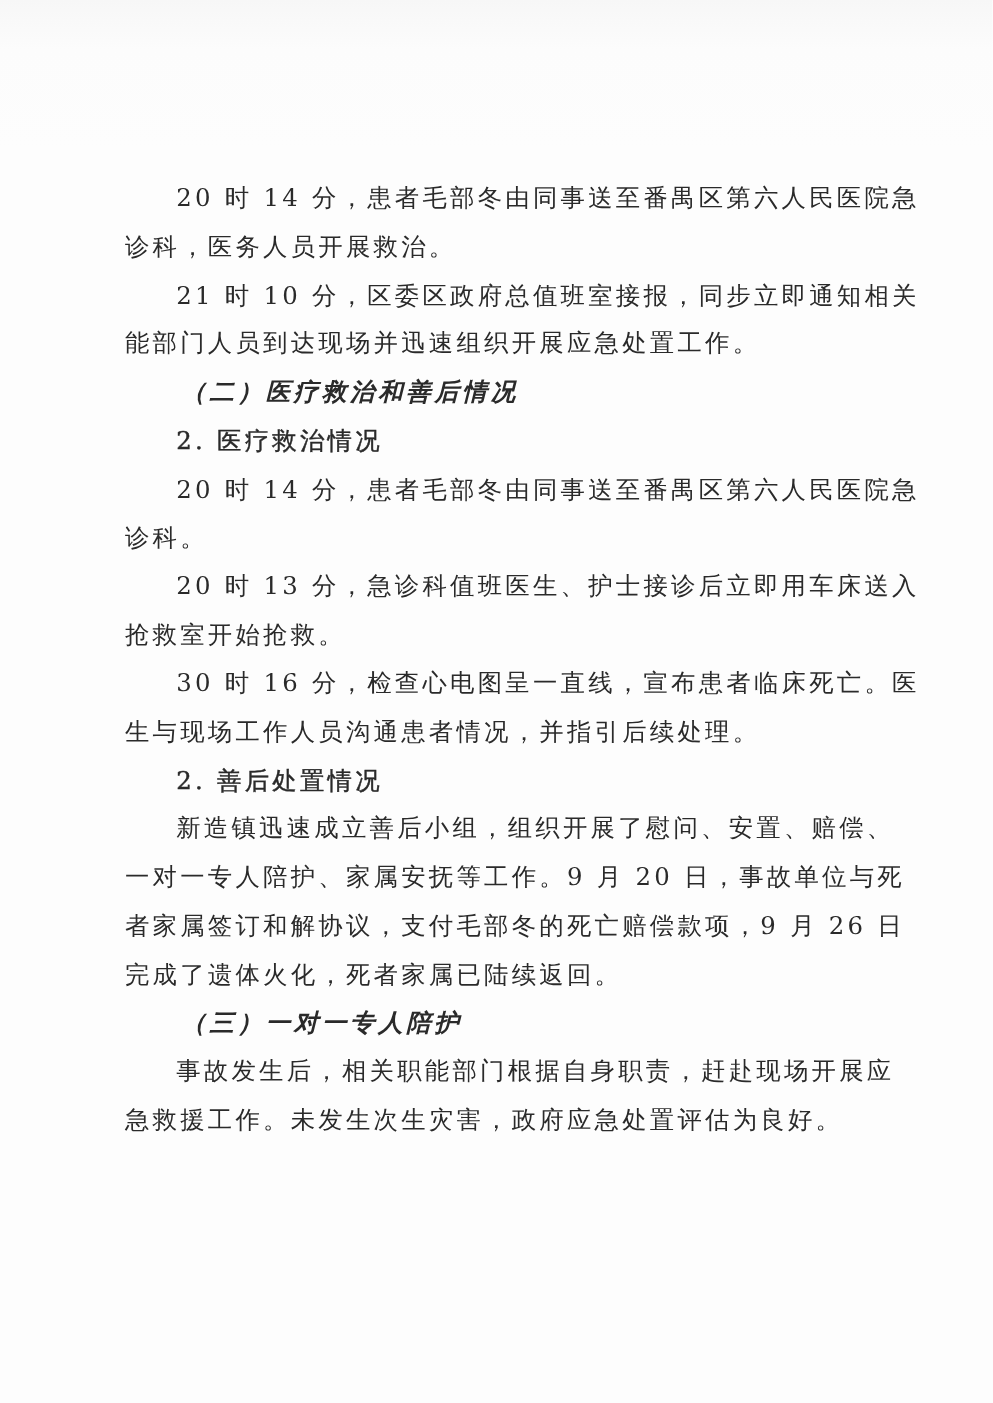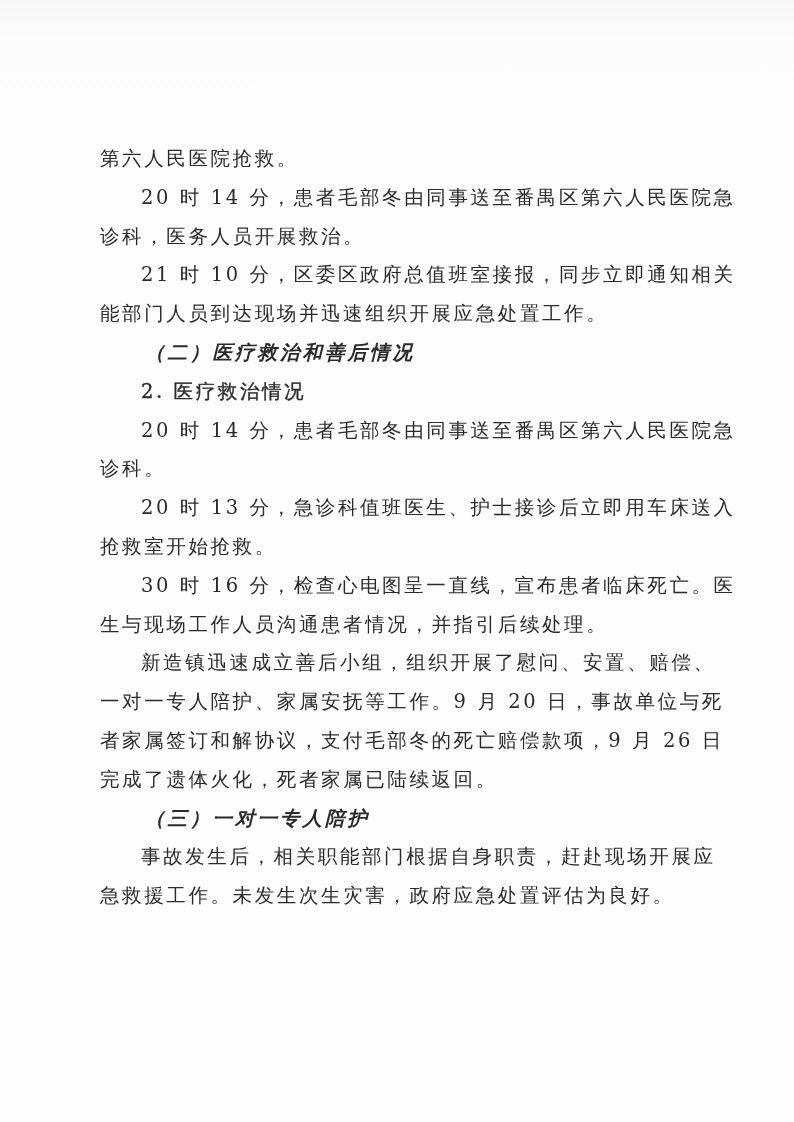--- a/index.html
+++ b/index.html
@@ -49,33 +49,33 @@
     font-size: 13px;
     color: #444;
     padding-left: 47px;
   }
 </style>
 </head>
 <body>
 
 <div class="page">
   <div class="body-text">
-    <div class="line">第六人民医院抢救。</div>
     <div class="line indent">20 时 14 分，患者毛部冬由同事送至番禺区第六人民医院急</div>
     <div class="line">诊科，医务人员开展救治。</div>
     <div class="line indent">21 时 10 分，区委区政府总值班室接报，同步立即通知相关</div>
     <div class="line">能部门人员到达现场并迅速组织开展应急处置工作。</div>
     <div class="line h2">（二）医疗救治和善后情况</div>
     <div class="line h3">2. 医疗救治情况</div>
     <div class="line indent">20 时 14 分，患者毛部冬由同事送至番禺区第六人民医院急</div>
     <div class="line">诊科。</div>
     <div class="line indent">20 时 13 分，急诊科值班医生、护士接诊后立即用车床送入</div>
     <div class="line">抢救室开始抢救。</div>
     <div class="line indent">30 时 16 分，检查心电图呈一直线，宣布患者临床死亡。医</div>
     <div class="line">生与现场工作人员沟通患者情况，并指引后续处理。</div>
+    <div class="line h3">2. 善后处置情况</div>
     <div class="line indent">新造镇迅速成立善后小组，组织开展了慰问、安置、赔偿、</div>
     <div class="line">一对一专人陪护、家属安抚等工作。9 月 20 日，事故单位与死</div>
     <div class="line">者家属签订和解协议，支付毛部冬的死亡赔偿款项，9 月 26 日</div>
     <div class="line">完成了遗体火化，死者家属已陆续返回。</div>
     <div class="line h2">（三）一对一专人陪护</div>
     <div class="line indent">事故发生后，相关职能部门根据自身职责，赶赴现场开展应</div>
     <div class="line">急救援工作。未发生次生灾害，政府应急处置评估为良好。</div>
   </div>
 
   <div class="page-number">- 22 -</div>

